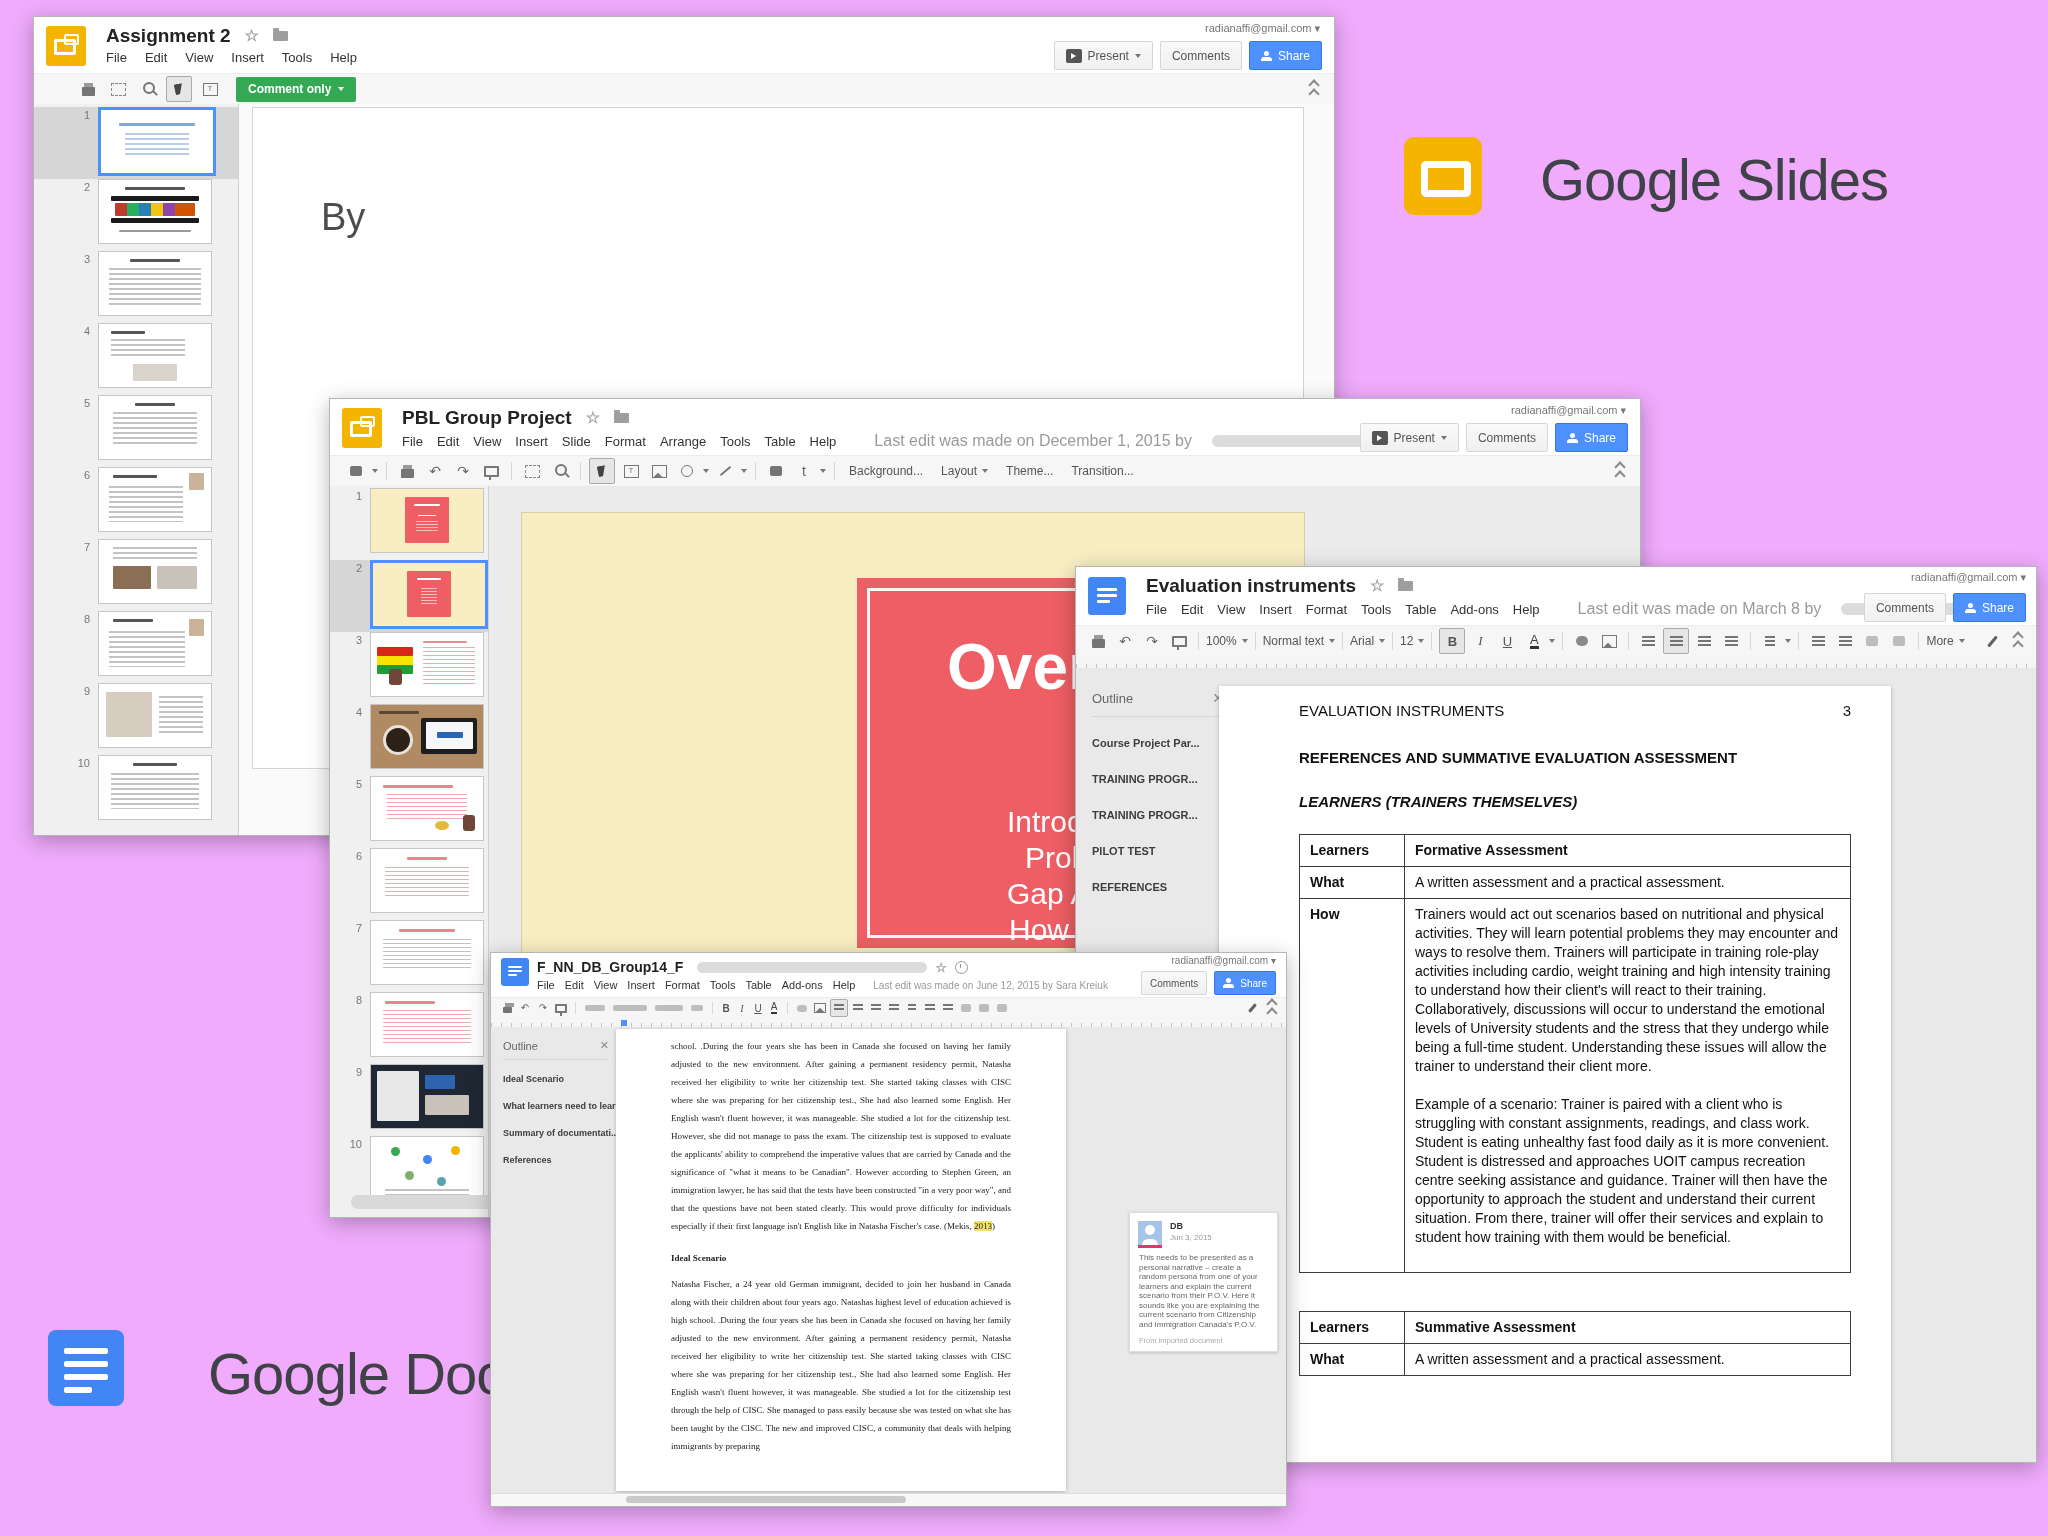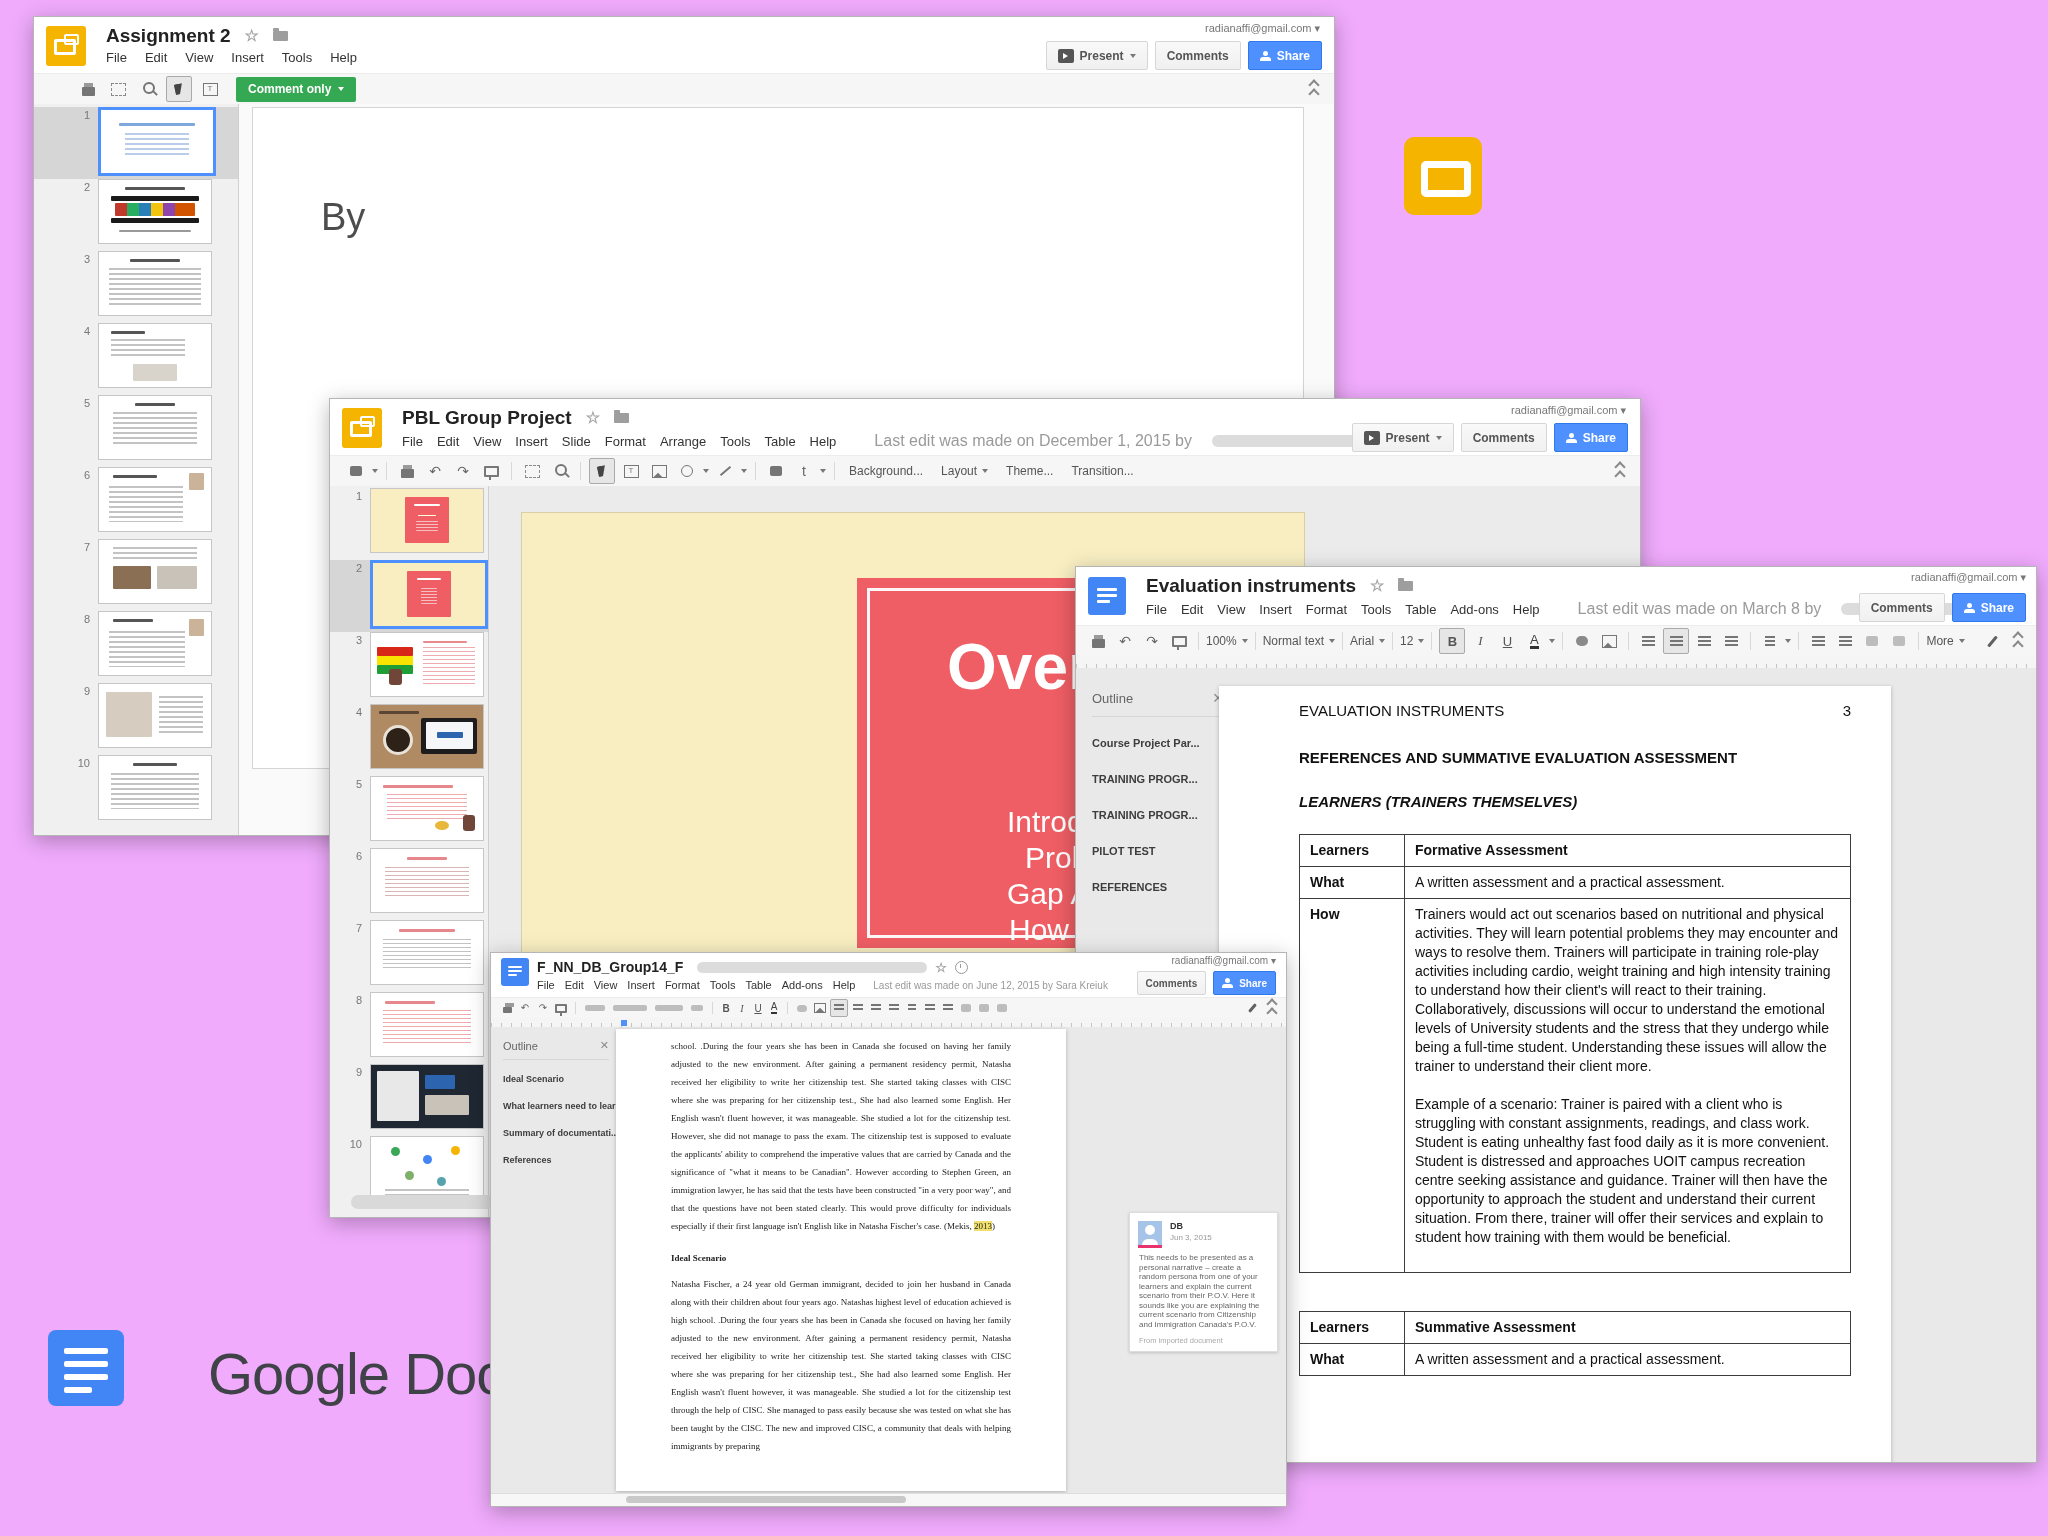--- a/index.html
+++ b/index.html
@@ -16,21 +16,21 @@
   .doctitle{position:absolute;font-size:19px;font-weight:bold;color:#222;white-space:nowrap;}
   .star{color:#a6a6a6;font-size:16px;line-height:1;}
   .i-folder{display:inline-block;width:15px;height:10px;background:#9e9e9e;border-radius:1px;position:relative;}
   .i-folder::before{content:"";position:absolute;top:-3px;left:0;width:6px;height:3px;background:#9e9e9e;border-radius:1px 1px 0 0;}
   .account{position:absolute;font-size:11px;color:#777;white-space:nowrap;}
   .menu{position:absolute;display:flex;gap:18px;font-size:13px;color:#333;white-space:nowrap;align-items:center;}
   .lastedit{font-size:16px;color:#9a9a9a;margin-left:24px;}
   .blur{display:inline-block;height:12px;background:#dcdcdc;border-radius:6px;vertical-align:middle;margin-left:6px;}
   .actions{position:absolute;display:flex;gap:7px;align-items:center;}
   .btn{display:inline-flex;align-items:center;gap:6px;height:27px;padding:0 11px;border:1px solid #d6d6d6;
-       border-radius:2px;background:linear-gradient(#f9f9f9,#f0f0f0);font-size:12px;font-weight:bold;color:#555;justify-content:center;}
+       border-radius:2px;background:linear-gradient(#f9f9f9,#f0f0f0);font-size:12px;font-weight:normal;color:#555;justify-content:center;}
   .btn.primary{background:#4d90fe;border-color:#3079ed;color:#fff;}
   .btn.small{height:22px;font-size:10px;padding:0 8px;}
   .greenbtn{display:inline-flex;align-items:center;gap:7px;height:25px;padding:0 12px;border-radius:2px;
             background:#35a853;color:#fff;font-size:12px;font-weight:bold;}
   .crt{width:0;height:0;border-left:3.5px solid transparent;border-right:3.5px solid transparent;border-top:4px solid #777;}
   .crt.w{border-top-color:#fff;}
   .toolbar{position:absolute;left:0;right:0;background:#f6f6f6;border-top:1px solid #ececec;
            border-bottom:1px solid #d8d8d8;display:flex;align-items:center;}
   .ti{width:24px;height:24px;display:flex;align-items:center;justify-content:center;flex:none;}
   .ti.active{border:1px solid #aaa;background:#e6e6e6;border-radius:2px;}
@@ -824,20 +824,21 @@
     </div>
 
     <div style="position:absolute;left:0;right:0;bottom:0;height:12px;background:#f7f7f7;border-top:1px solid #ddd;">
       <span style="position:absolute;left:135px;top:2px;width:280px;height:7px;background:#c9c9c9;border-radius:4px;display:block;"></span>
     </div>
   </div>
 
   <span class="appicon slides" style="left:1404px;top:137px;width:78px;height:78px;border-radius:10px;z-index:5;box-shadow:none;">
     <span class="frame" style="left:17px;top:24px;width:36px;height:22px;border-width:7px;border-radius:5px;"></span>
   </span>
+  <span class="biglabel" style="left:1540px;top:146px;z-index:5;">Google Slides</span>
 
   <span class="appicon docs" style="left:48px;top:1330px;width:76px;height:76px;border-radius:8px;z-index:5;">
     <span class="bar" style="left:16px;top:18px;width:44px;height:6px;border-radius:2px;"></span>
     <span class="bar" style="left:16px;top:31px;width:44px;height:6px;border-radius:2px;"></span>
     <span class="bar" style="left:16px;top:44px;width:44px;height:6px;border-radius:2px;"></span>
     <span class="bar" style="left:16px;top:57px;width:28px;height:6px;border-radius:2px;"></span>
   </span>
   <span class="biglabel" style="left:208px;top:1340px;z-index:5;">Google Docs</span>
 
 </div>

